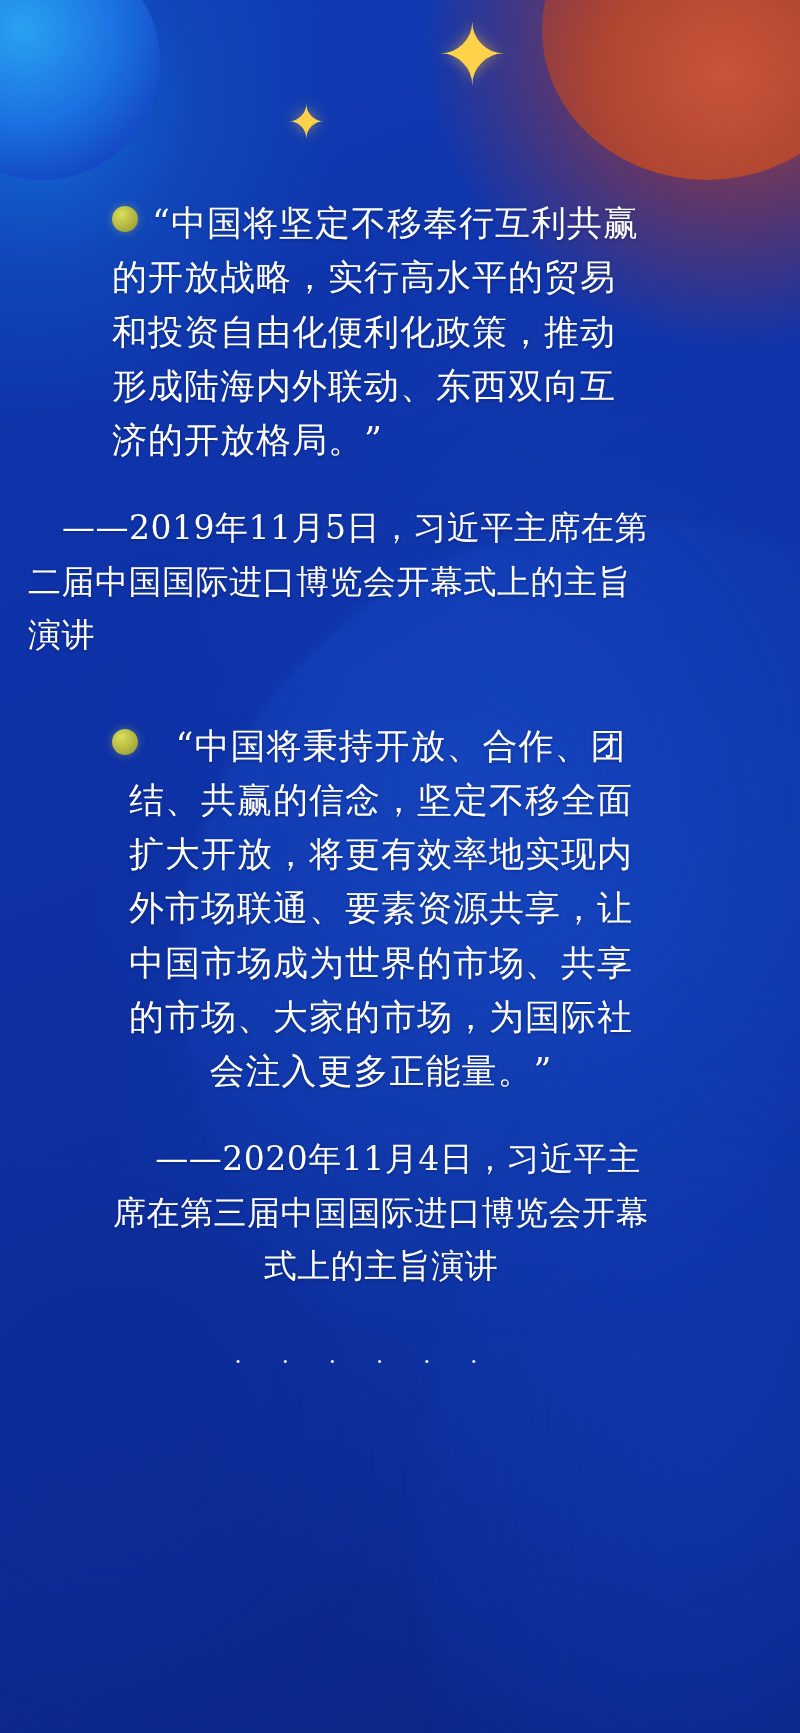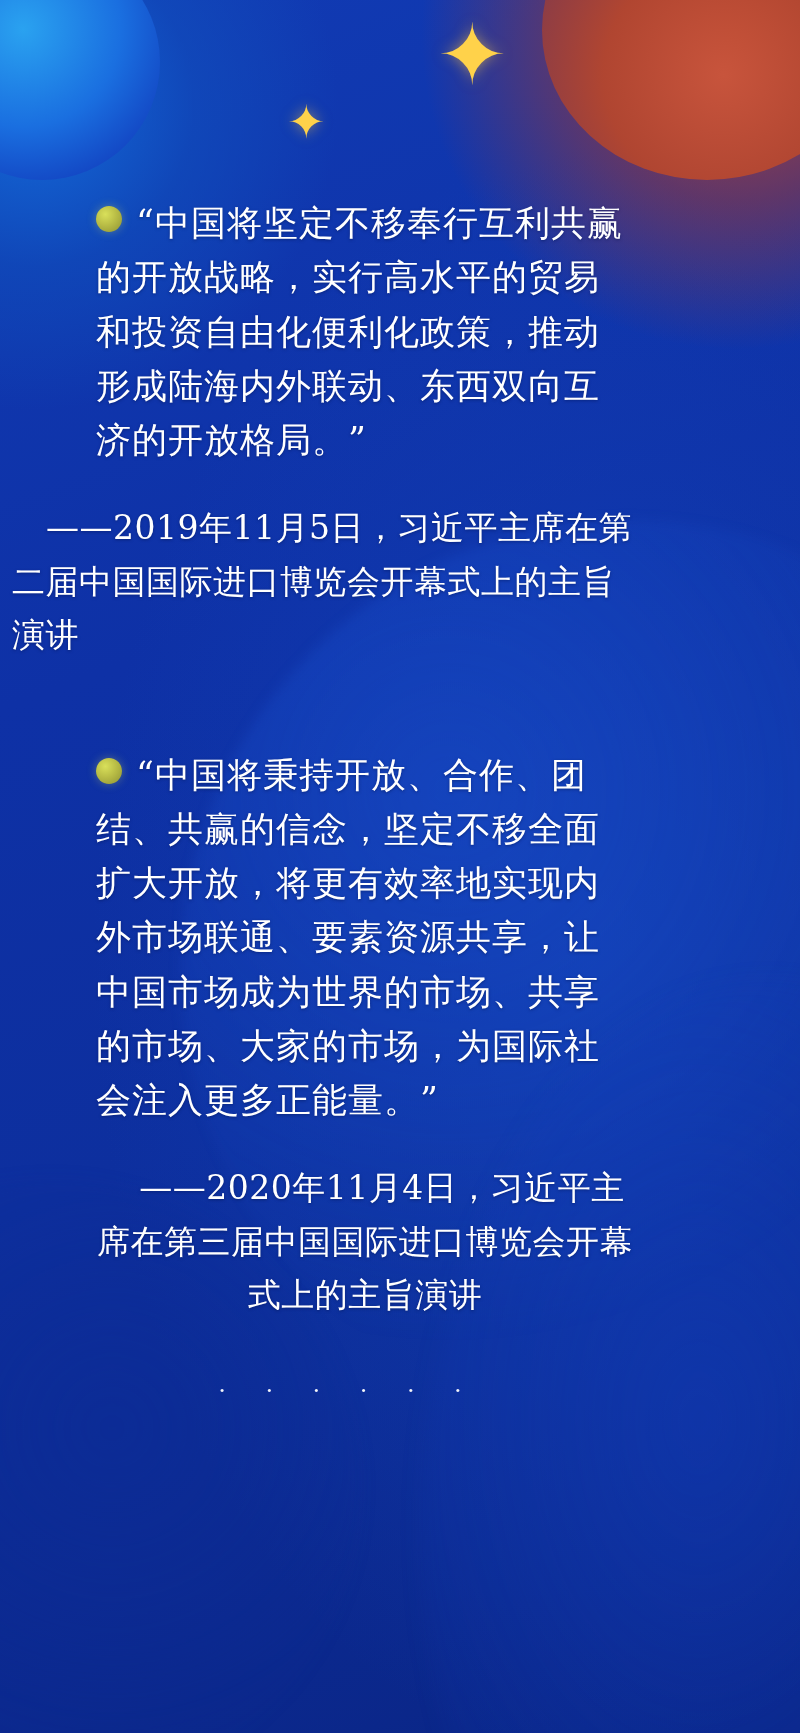--- a/index.html
+++ b/index.html
@@ -64,21 +64,21 @@
     position: absolute;
     color: #ffd24a;
     line-height: 1;
     text-shadow: 0 0 14px rgba(255, 200, 60, 0.55);
   }
   .star-big { left: 437px; top: 14px; font-size: 84px; }
   .star-small { left: 287px; top: 100px; font-size: 46px; }
 
   .content {
     position: absolute;
-    left: 0; top: 0;
+    left: 16px; top: 0;
     width: 696px;
   }
   .quote-block {
     position: relative;
     padding: 0 62px 0 96px;
   }
   .bullet {
     position: absolute;
     left: 96px;
     width: 26px;
@@ -132,21 +132,21 @@
 
     <div class="quote-block" style="margin-top: 196px;">
       <div class="bullet" style="top: 10px;"></div>
       <div class="quote-text">“中国将坚定不移奉行互利共赢的开放战略，实行高水平的贸易和投资自由化便利化政策，推动形成陆海内外联动、东西双向互济的开放格局。”</div>
     </div>
 
     <div class="quote-block" style="margin-top: 34px; padding-left: 12px;">
       <div class="source-text">——2019年11月5日，习近平主席在第二届中国国际进口博览会开幕式上的主旨演讲</div>
     </div>
 
-    <div class="quote-block" style="margin-top: 86px;">
+    <div class="quote-block" style="margin-top: 57px; text-align: center;">
       <div class="bullet" style="top: 10px;"></div>
       <div class="quote-text">“中国将秉持开放、合作、团结、共赢的信念，坚定不移全面扩大开放，将更有效率地实现内外市场联通、要素资源共享，让中国市场成为世界的市场、共享的市场、大家的市场，为国际社会注入更多正能量。”</div>
     </div>
     <div class="quote-block" style="margin-top: 34px; text-align: center;">
       <div class="source-text">——2020年11月4日，习近平主席在第三届中国国际进口博览会开幕式上的主旨演讲</div>
     </div>
 
     <div class="dots" style="margin-top: 54px;">· · · · · ·</div>
   </div>
 </div>

